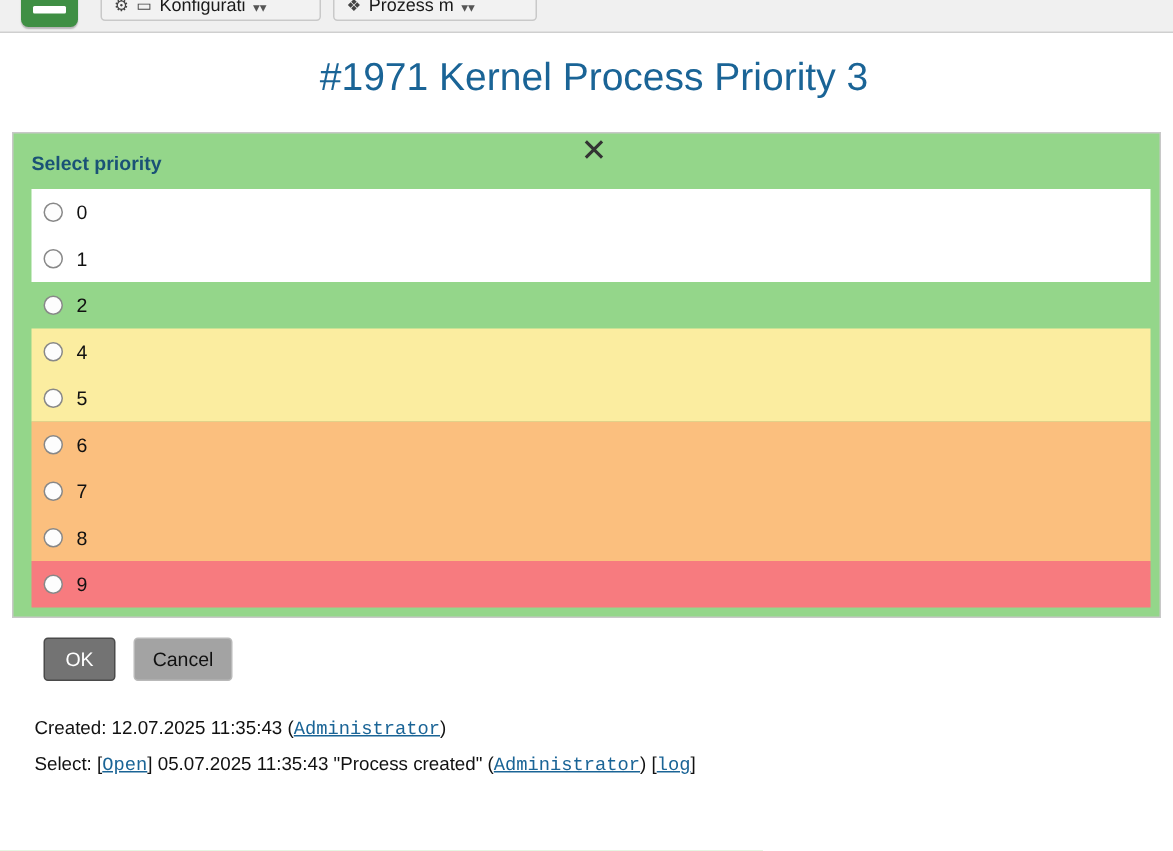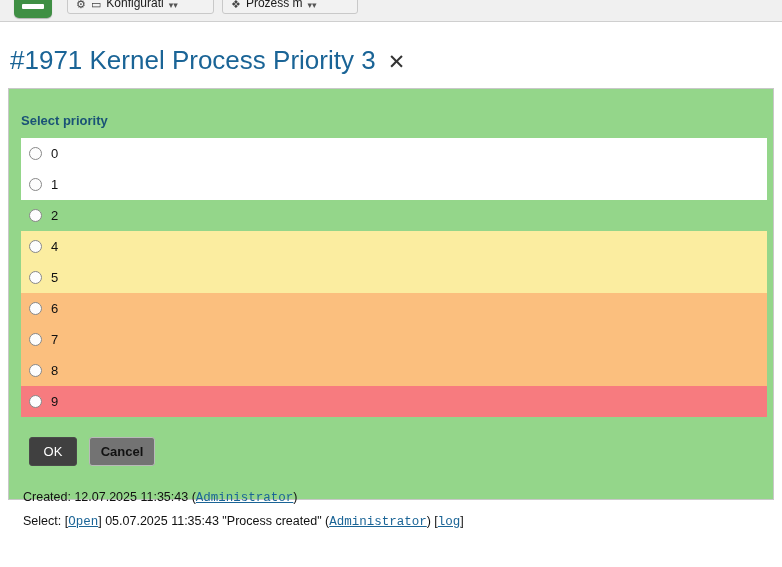--- a/index.html
+++ b/index.html
@@ -64,23 +64,24 @@
   
   #strip {
     height: 8px;
     background: #ffffff;
   }
 
   
   #title-row {
     display: flex;
     align-items: center;
-    gap: 12px;
+    gap: 24px;
     padding: 8px 0 0 10px;
     height: 52px;
+    flex-direction: column;
   }
   #page-title {
     font-size: 26px;
     color: #1a6496;
     font-weight: normal;
     line-height: 1;
     white-space: nowrap;
   }
   #close-icon {
     font-size: 21px;
@@ -88,22 +89,22 @@
     line-height: 1;
     cursor: pointer;
     margin-top: 2px;
   }
 
   
   #priority-panel {
     margin: 6px 8px 0 8px;
     background: #94d68a;
     border: 1px solid #c8c8c8;
-    padding: 24px 0 12px 0;
-    height: 412px;
+    padding: 12px 0 12px 0;
+    height: 324px;
   }
   #panel-heading {
     font-size: 13px;
     font-weight: bold;
     color: #1a5276;
     padding: 0 0 10px 12px;
   }
 
   
   .option-group {
@@ -149,39 +150,38 @@
 
   
   #button-row {
     display: flex;
     gap: 12px;
     padding: 20px 0 0 20px;
   }
   #ok-button {
     min-width: 48px;
     height: 29px;
-    background: #404040;
+    background: #737373;
     color: #ffffff;
     border: 1px solid #4a4a4a;
     border-radius: 3px;
     font-size: 13px;
     font-family: "Liberation Sans", sans-serif;
     cursor: pointer;
   }
   #cancel-button {
     min-width: 66px;
     height: 29px;
-    background: #737373;
+    background: #a3a3a3;
     color: #111111;
     border: 1px solid #b9b9b9;
     border-radius: 3px;
     font-size: 13px;
     font-family: "Liberation Sans", sans-serif;
     cursor: pointer;
-    font-weight: bold;
   }
 
   
   #meta {
     padding: 20px 0 0 14px;
     font-size: 12.5px;
     color: #111111;
     line-height: 1.85;
   }
   .meta-line { white-space: nowrap; }

